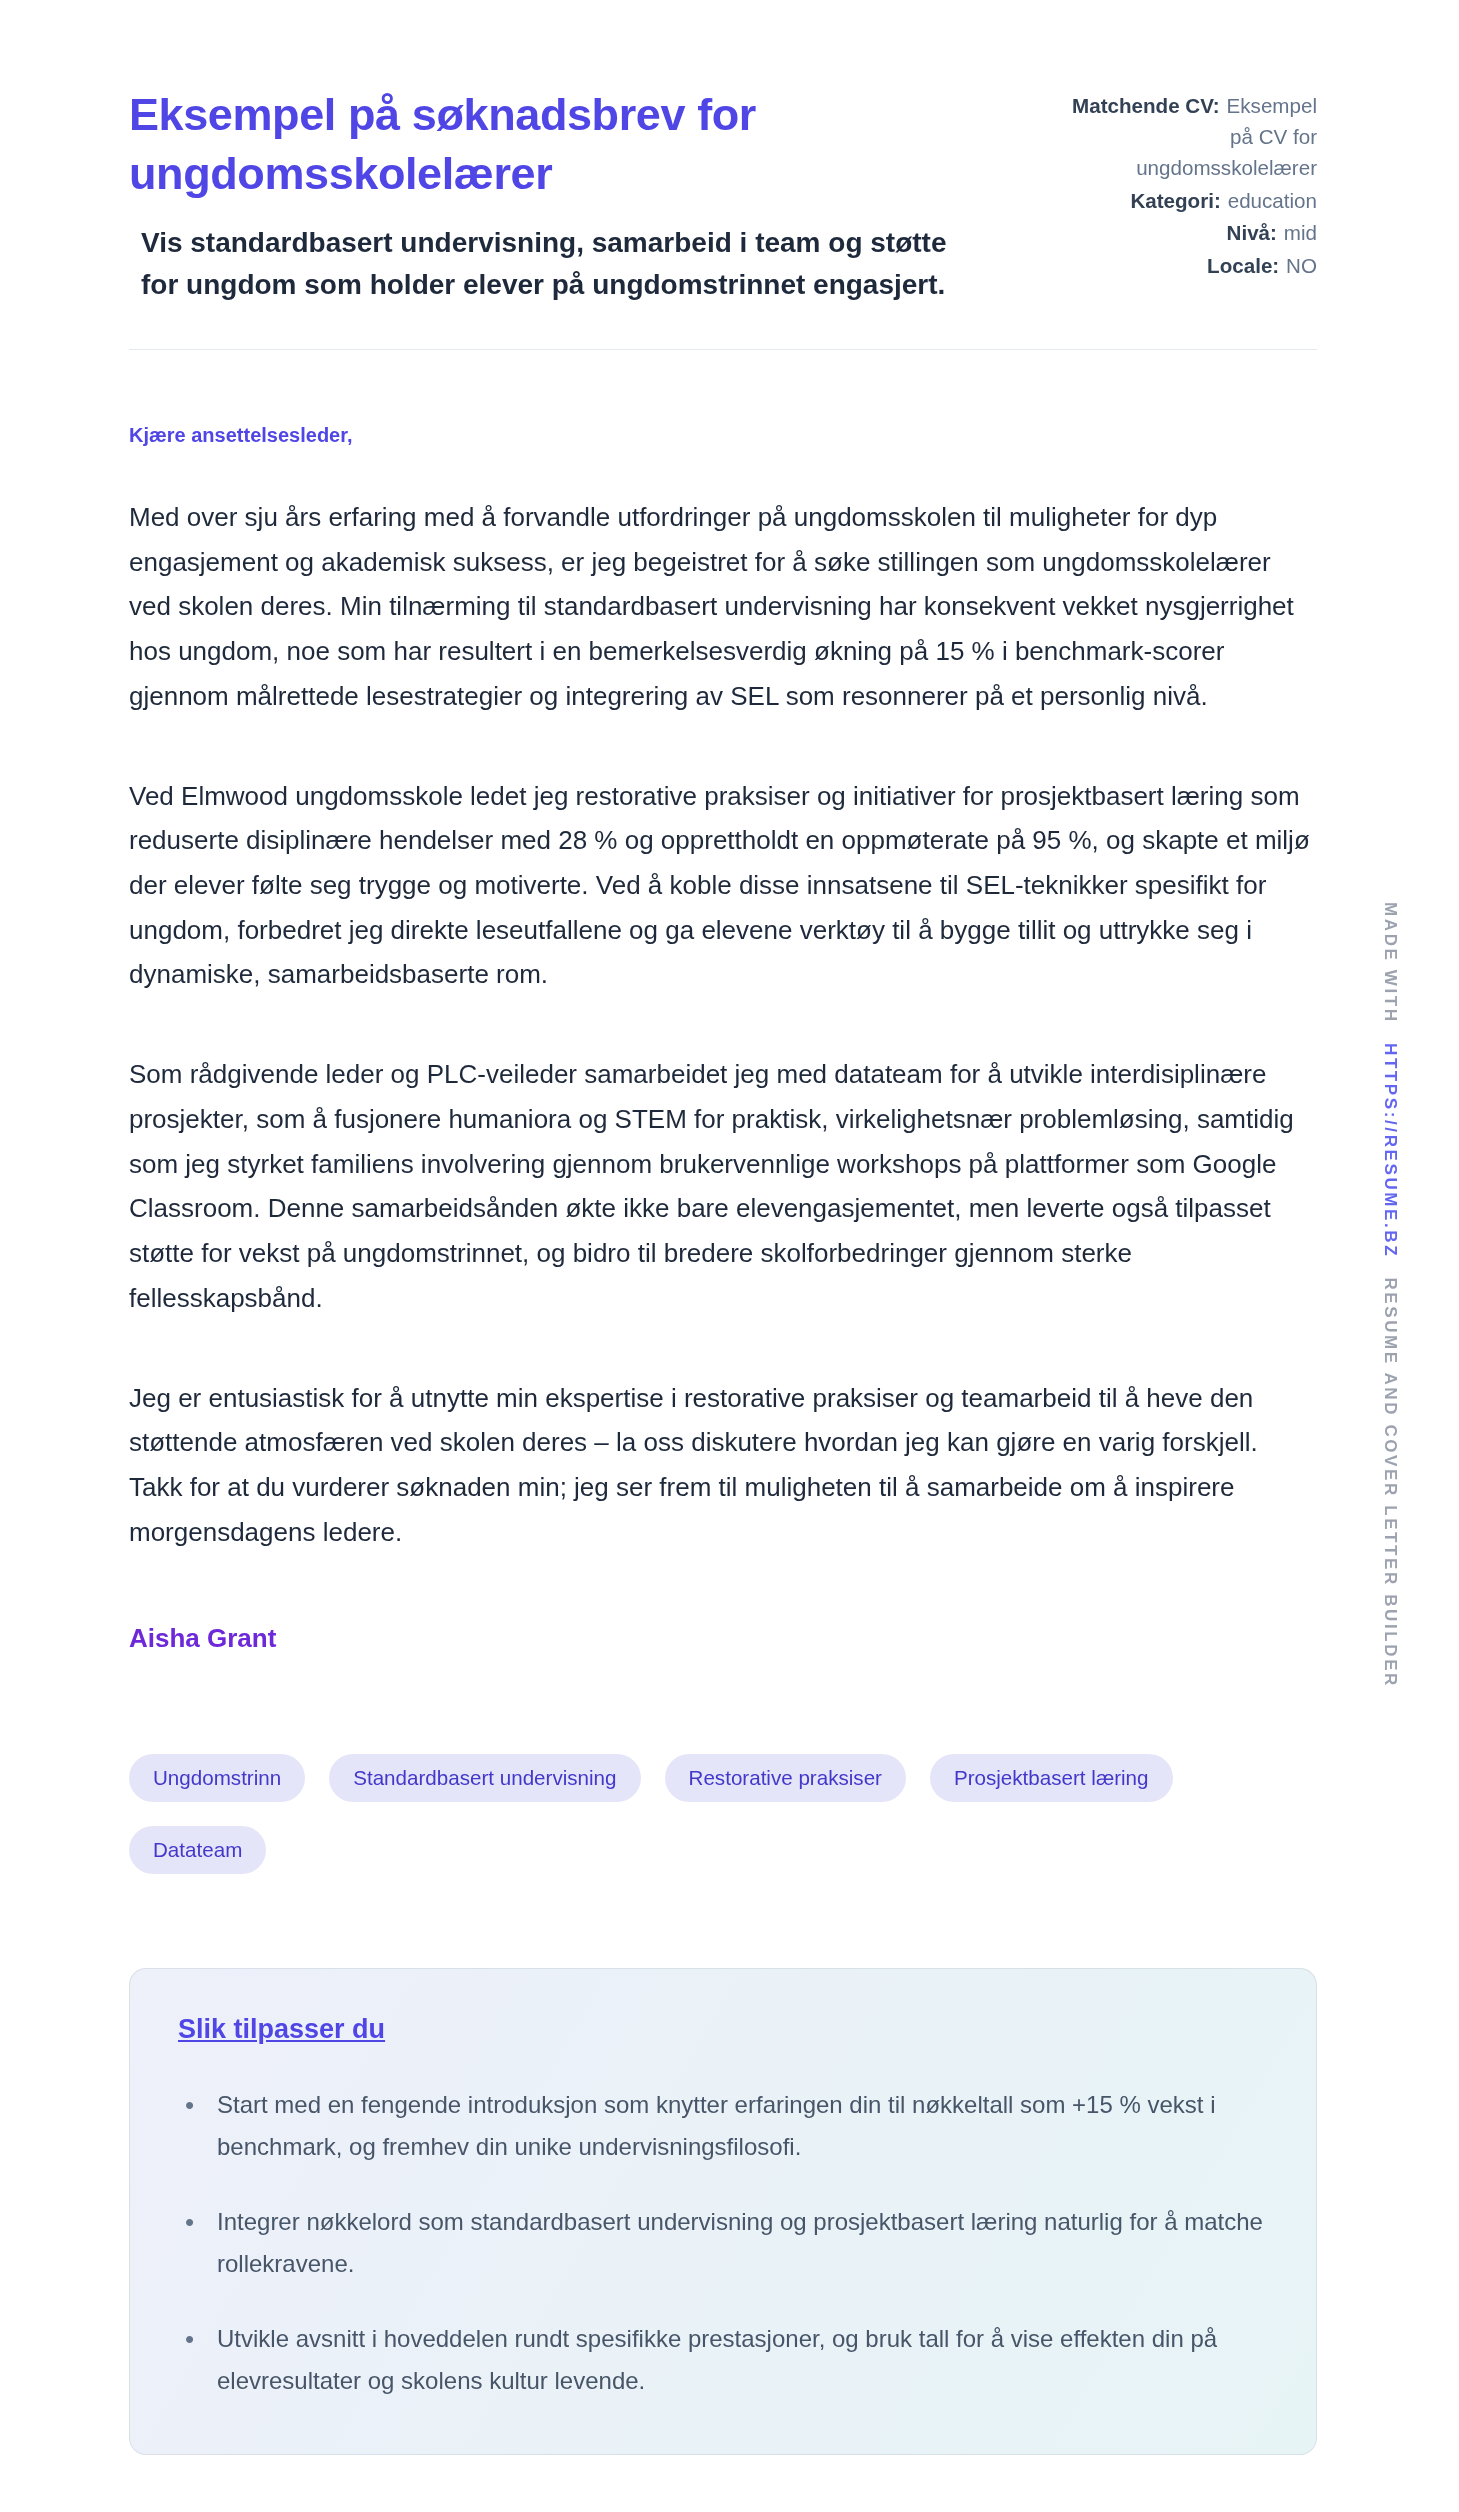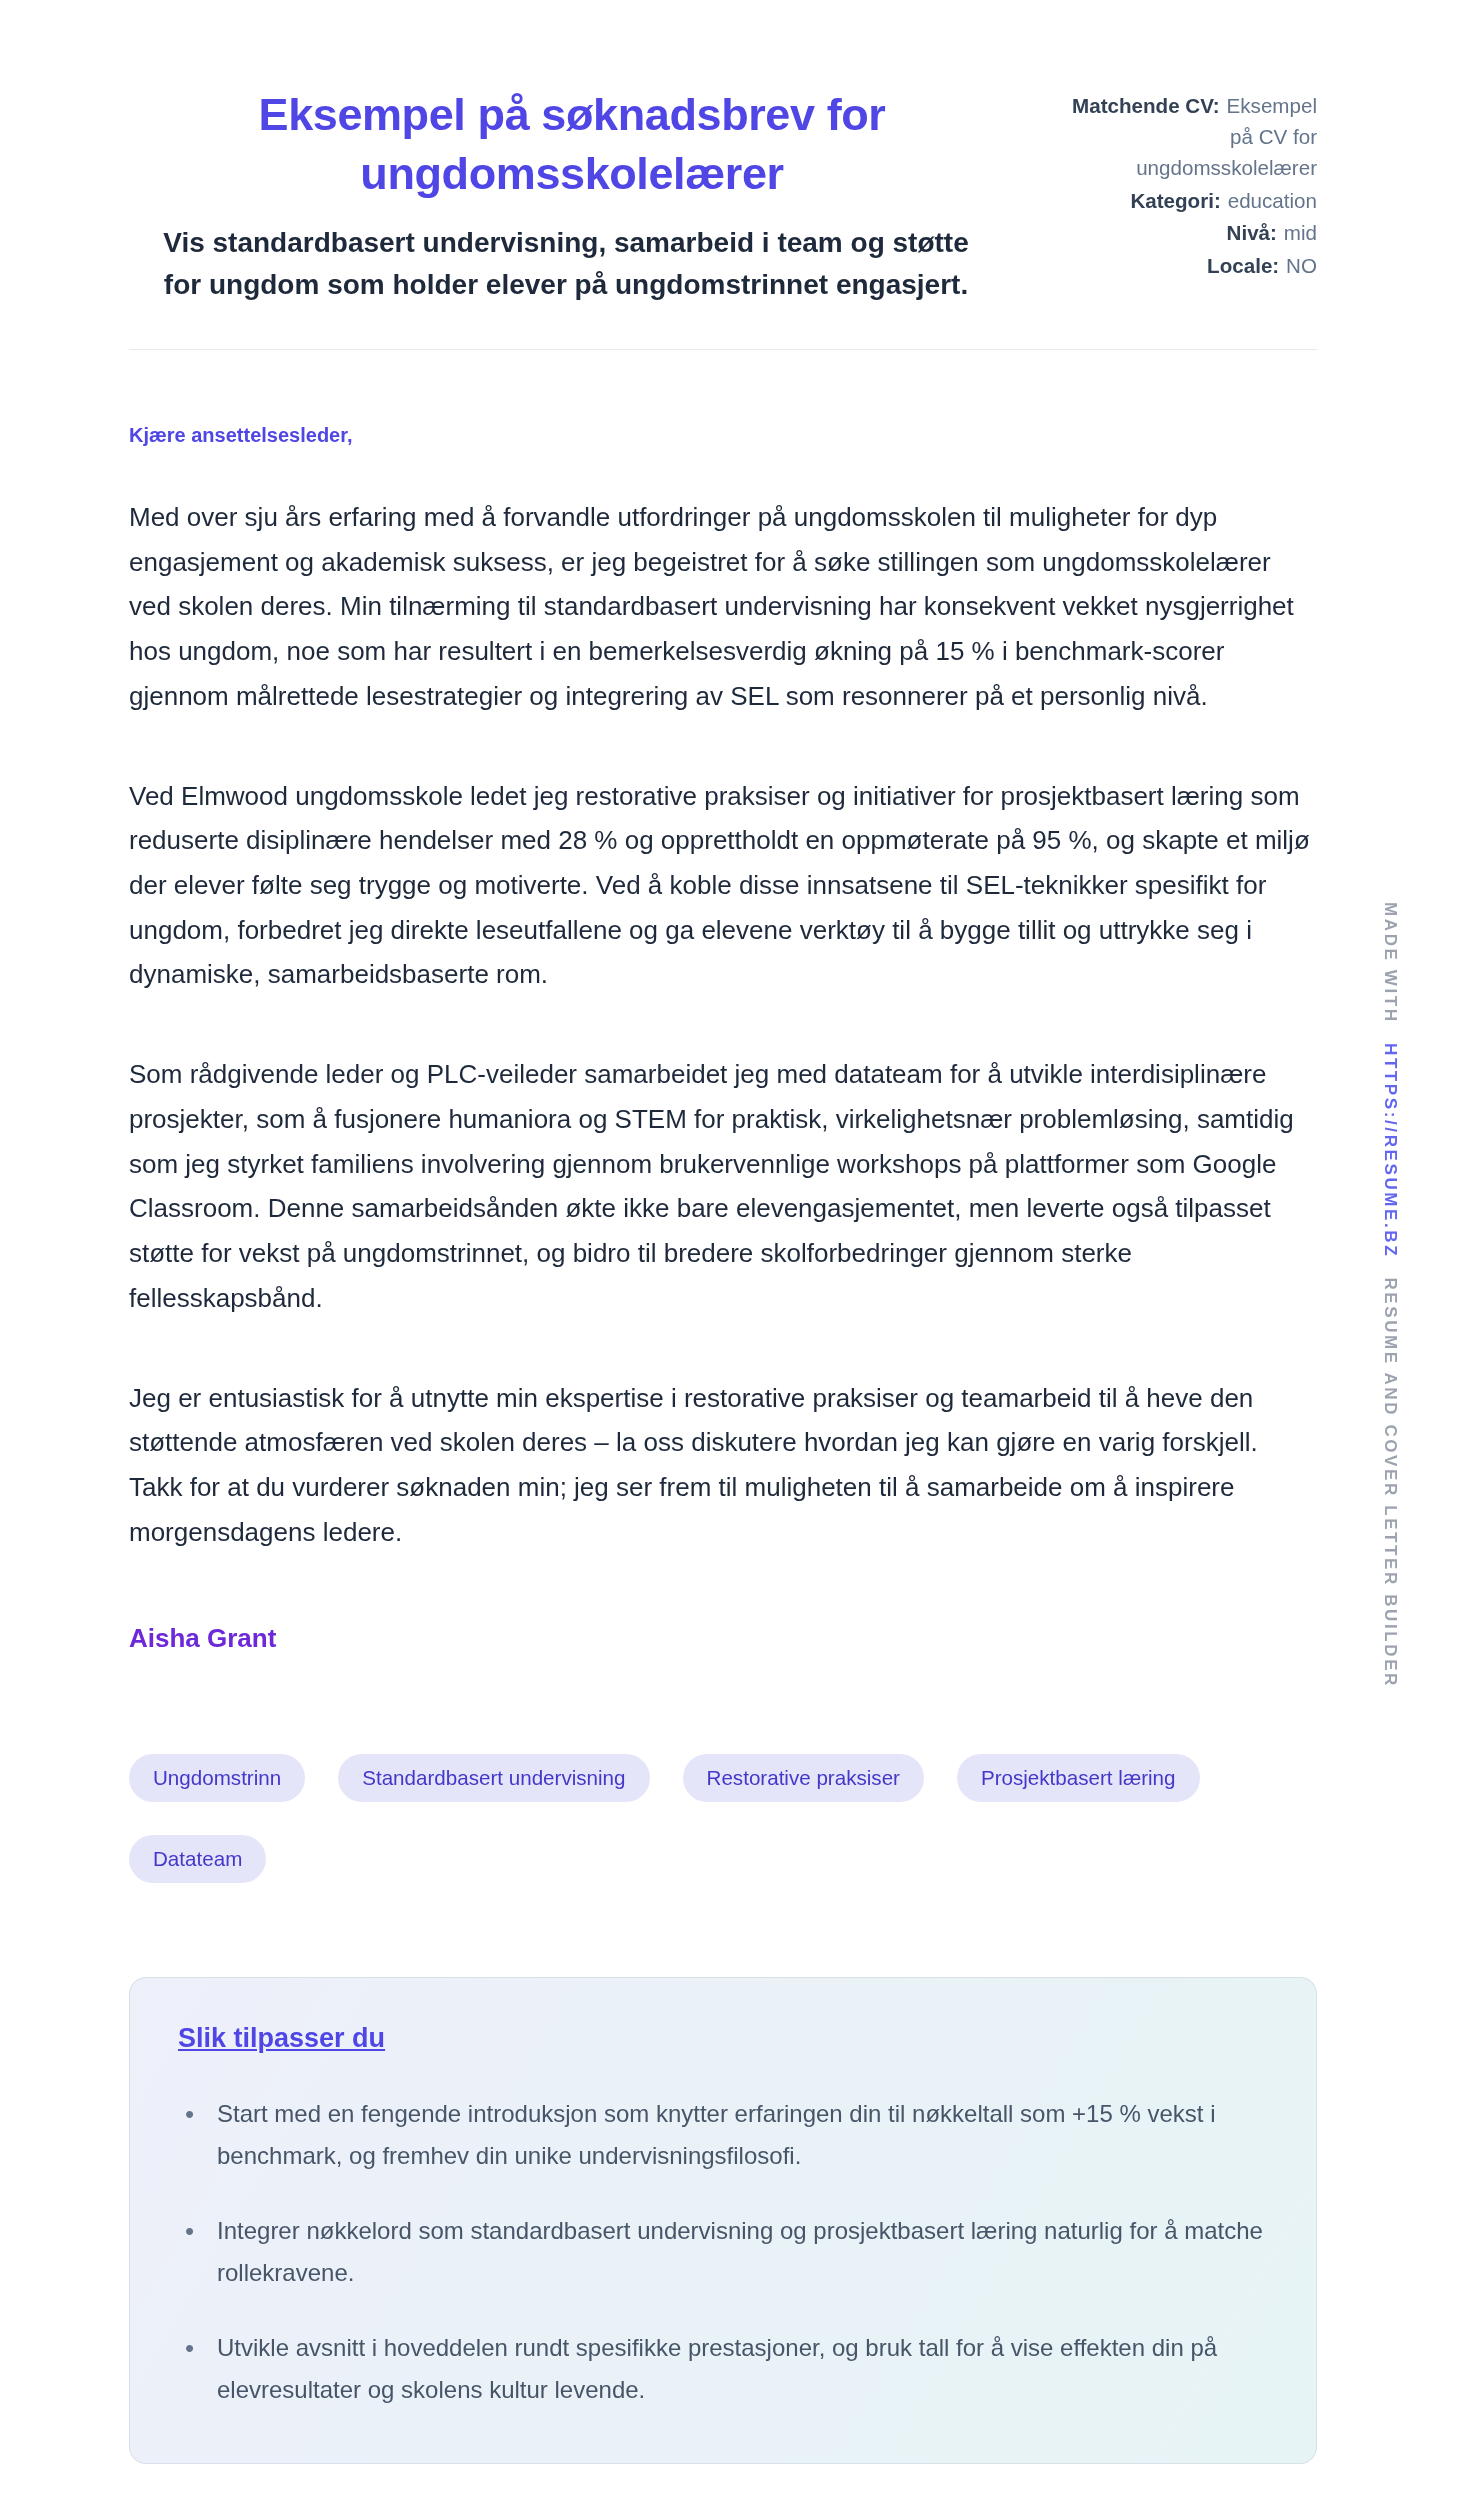--- a/index.html
+++ b/index.html
@@ -20,21 +20,21 @@
     padding: 86px 143px 112px 129px;
   }
 
   
   .header {
     display: flex;
     justify-content: space-between;
     align-items: flex-start;
     gap: 34px;
   }
-  .header-left { max-width: 893px; text-align: center; }
+  .header-left { max-width: 893px; }
   .page-title {
     margin: 0;
     font-size: 45px;
     line-height: 1.3;
     font-weight: 700;
     color: #4f46e5;
     letter-spacing: -0.4px;
   }
   .page-subtitle {
     margin: 19px 12px 0;
@@ -88,21 +88,21 @@
     font-size: 26px;
     font-weight: 400;
     color: #334155;
     margin: 26px 0 0;
   }
 
   
   .tags {
     display: flex;
     flex-wrap: wrap;
-    gap: 33px;
+    gap: 24px;
     margin-top: 100px;
     max-width: 1073px;
   }
   .tag {
     display: inline-block;
     background: #e5e5fa;
     color: #4338ca;
     font-size: 20.6px;
     font-weight: 500;
     line-height: 1;

